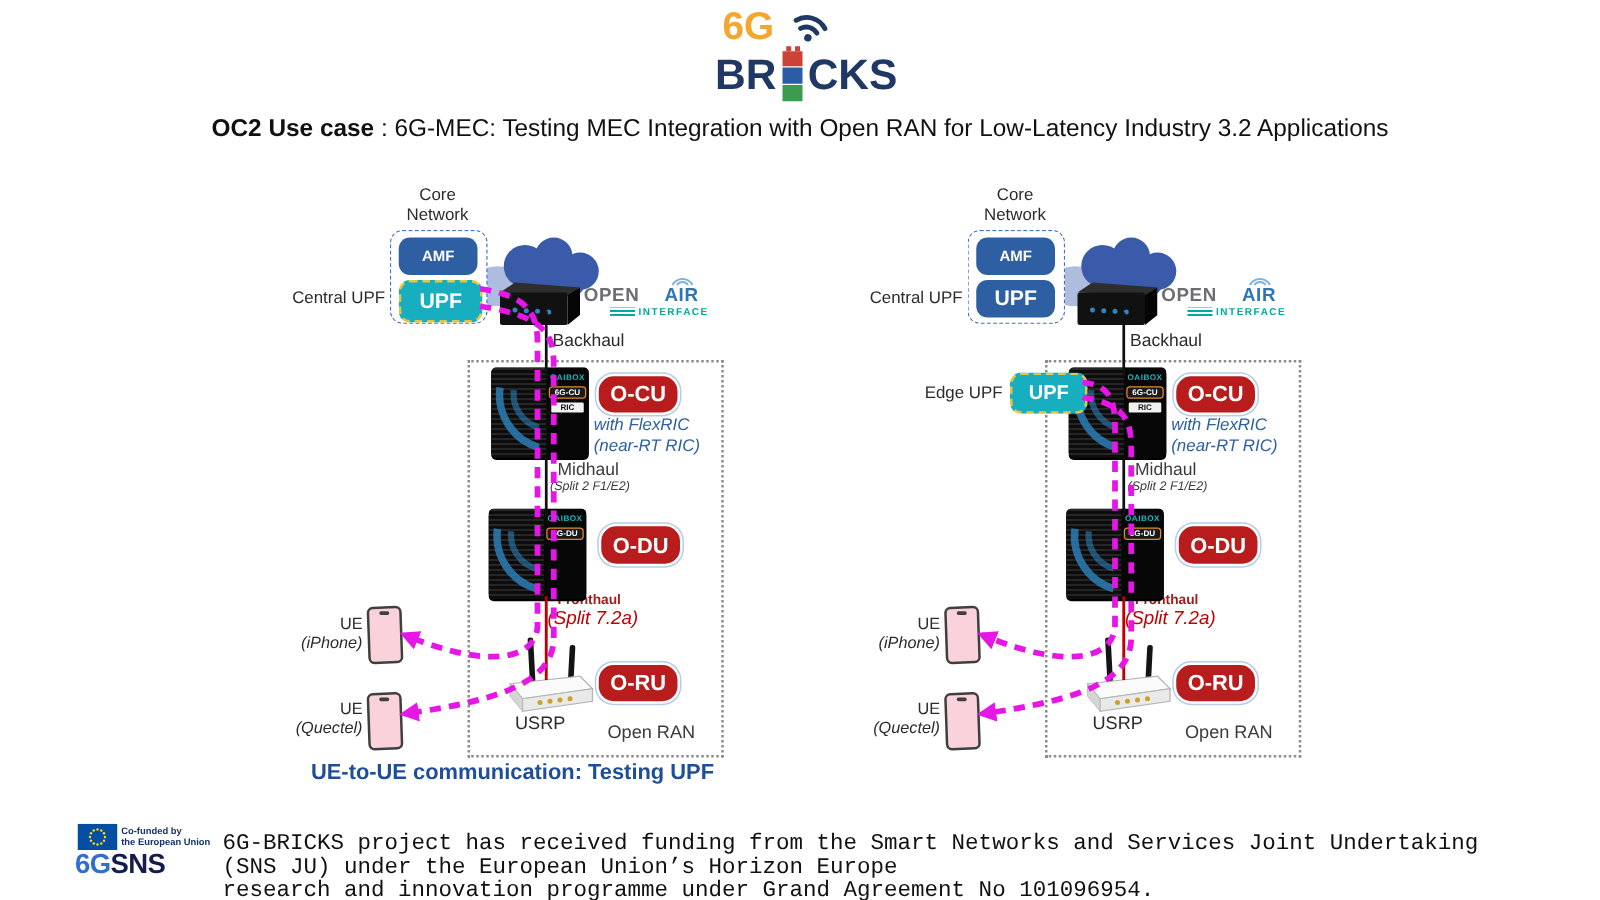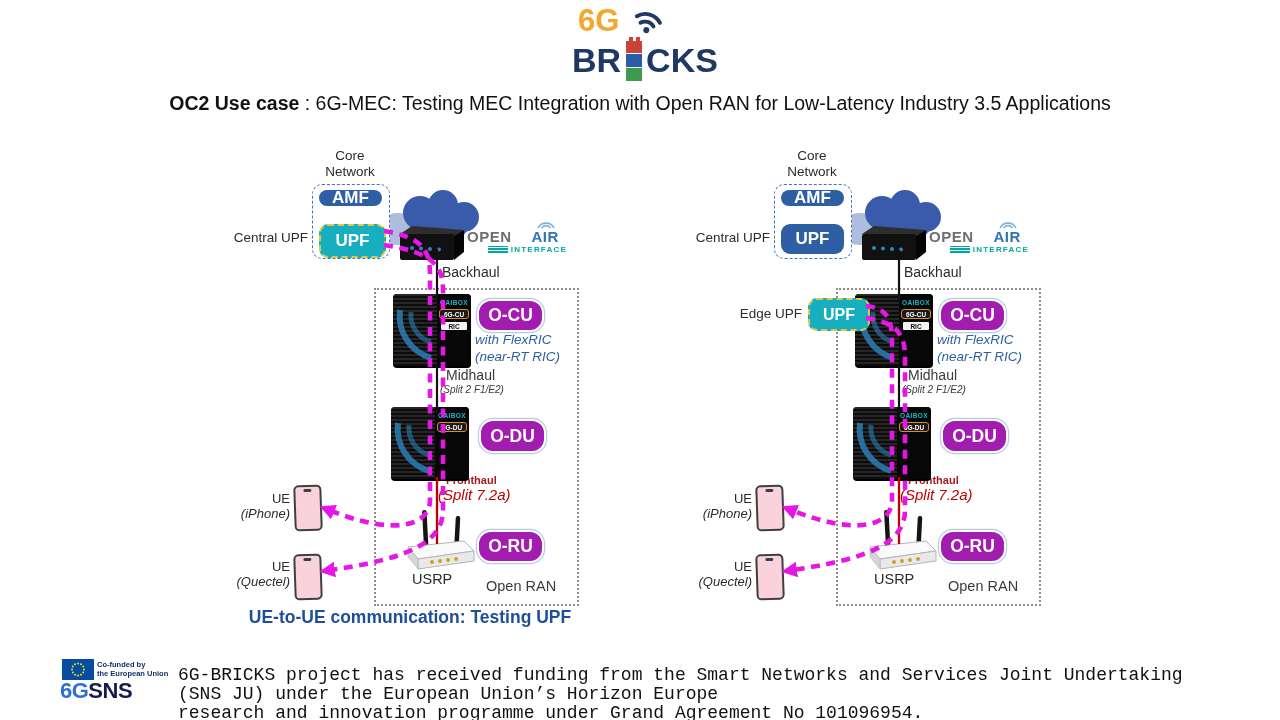--- a/index.html
+++ b/index.html
@@ -24,21 +24,21 @@
   .dgm{position:absolute;top:0;left:0;width:640px;height:660px;}
   .dgm.right{left:462px;}
 
   .lbl{position:absolute;font-size:13.5px;color:#2b2b2b;}
   .core-label{left:310px;top:148px;width:80px;text-align:center;line-height:16px;}
   .core-box{position:absolute;left:312px;top:184px;width:76px;height:73px;border:1.6px dashed #4472C4;
             border-radius:10px;background:#fff;z-index:3;}
   .pill{position:absolute;display:flex;align-items:center;justify-content:center;color:#fff;font-weight:700;z-index:4;}
   .pill-blue{background:#2E5FA3;border-radius:9px;}
   .pill-teal{background:#17AFC0;border:2.6px dashed #E4C646;border-radius:9px;}
-  .amf{left:319px;top:190px;width:63px;height:16px;font-size:17px;}
+  .amf{left:319px;top:190px;width:63px;height:30px;font-size:12px;}
   .upf-top{left:319px;top:224px;width:63px;height:30px;font-size:17px;}
   .central-upf{left:214px;top:230px;width:94px;text-align:right;}
   .cloud{left:368px;top:181px;z-index:2;}
   .switch{left:398px;top:222px;z-index:4;}
   .oai{position:absolute;left:467px;top:228px;width:100px;z-index:3;}
   .oai-row1{display:flex;align-items:flex-end;font-weight:800;font-size:15px;letter-spacing:0.5px;gap:16px;}
   .oai-open{color:#6d6e71;}
   .oai-air-wrap{position:relative;margin-left:4px;}
   .oai-air{color:#2E75B6;}
   .oai-arcs{position:absolute;left:1px;top:-11px;}
@@ -55,21 +55,21 @@
   .server-du{left:391px;top:407px;}
   .grille{width:44px;height:100%;position:relative;
           background:repeating-linear-gradient(0deg,#0c0c0c 0 2px,#262626 2px 4px);}
   .grille svg{position:absolute;left:0;top:0;}
   .server-side{flex:1;background:#070707;display:flex;flex-direction:column;align-items:center;padding-top:5px;gap:3px;}
   .server-brand{color:#19b8c4;font-size:6.5px;font-weight:700;letter-spacing:0.4px;}
   .server-badge{border:1px solid #E08A2E;border-radius:3px;color:#fff;font-size:6.5px;font-weight:700;
                 padding:0.5px 4px;background:#1a1a1a;}
   .server-ric{background:#f2f2f2;color:#111;font-size:6.5px;font-weight:700;padding:0.5px 7px;border-radius:1px;}
 
-  .node{position:absolute;display:flex;align-items:center;justify-content:center;background:#a21caf;color:#fff;
+  .node{position:absolute;display:flex;align-items:center;justify-content:center;background:#b91c1c;color:#fff;
         font-weight:700;font-size:17.5px;border-radius:14px;border:2px solid #fff;
         box-shadow:0 0 0 1.2px #b7cce7;z-index:5;}
   .ocu-pill{left:477px;top:299px;width:63px;height:29px;}
   .odu-pill{left:479px;top:419px;width:63px;height:30px;}
   .oru-pill{left:477px;top:530px;width:63px;height:29px;}
   .flexric{left:475px;top:332px;width:112px;font-size:13.5px;font-style:italic;color:#2E5FA3;line-height:16.5px;}
   .midhaul{left:446px;top:367px;font-size:14px;color:#3b3b3b;}
   .midhaul-split{left:440px;top:384px;font-size:10px;font-style:italic;color:#3b3b3b;}
   .fronthaul{left:446px;top:474px;font-size:11px;font-weight:700;color:#A61C1C;}
   .fronthaul-split{left:438px;top:486px;font-size:15px;font-style:italic;color:#C00000;}
@@ -129,21 +129,21 @@
           <rect x="13" y="1" width="4" height="4" fill="#CD4236"></rect>
         <rect x="3" y="5" width="16" height="12" fill="#CD4236"></rect>
         <rect x="3" y="18" width="16" height="13" fill="#2B5CA6"></rect>
         <rect x="3" y="32" width="16" height="13" fill="#3D9B4F"></rect>
       </svg>
       <span class="brand-word">CKS</span>
     </div>
   </div>
 
   <div class="title">
-    <b>OC2 Use case</b><span> : 6G-MEC: Testing MEC Integration with Open RAN for Low-Latency Industry 3.5 Applications</span>
+    <b>OC2 Use case</b><span> : 6G-MEC: Testing MEC Integration with Open RAN for Low-Latency Industry 3.2 Applications</span>
   </div>
 
   <div class="dgm">
     <div class="lbl core-label">Core Network</div>
     <svg class="abs cloud" width="130" height="80" viewBox="0 0 130 80">
       <ellipse cx="30" cy="48" rx="22" ry="16" fill="#AEBDDE"></ellipse>
       <circle cx="52" cy="32" r="17" fill="#3A5BA9"></circle>
       <circle cx="75" cy="24" r="15" fill="#3A5BA9"></circle>
       <circle cx="96" cy="36" r="15" fill="#3A5BA9"></circle>
       <circle cx="70" cy="44" r="19" fill="#3A5BA9"></circle>

